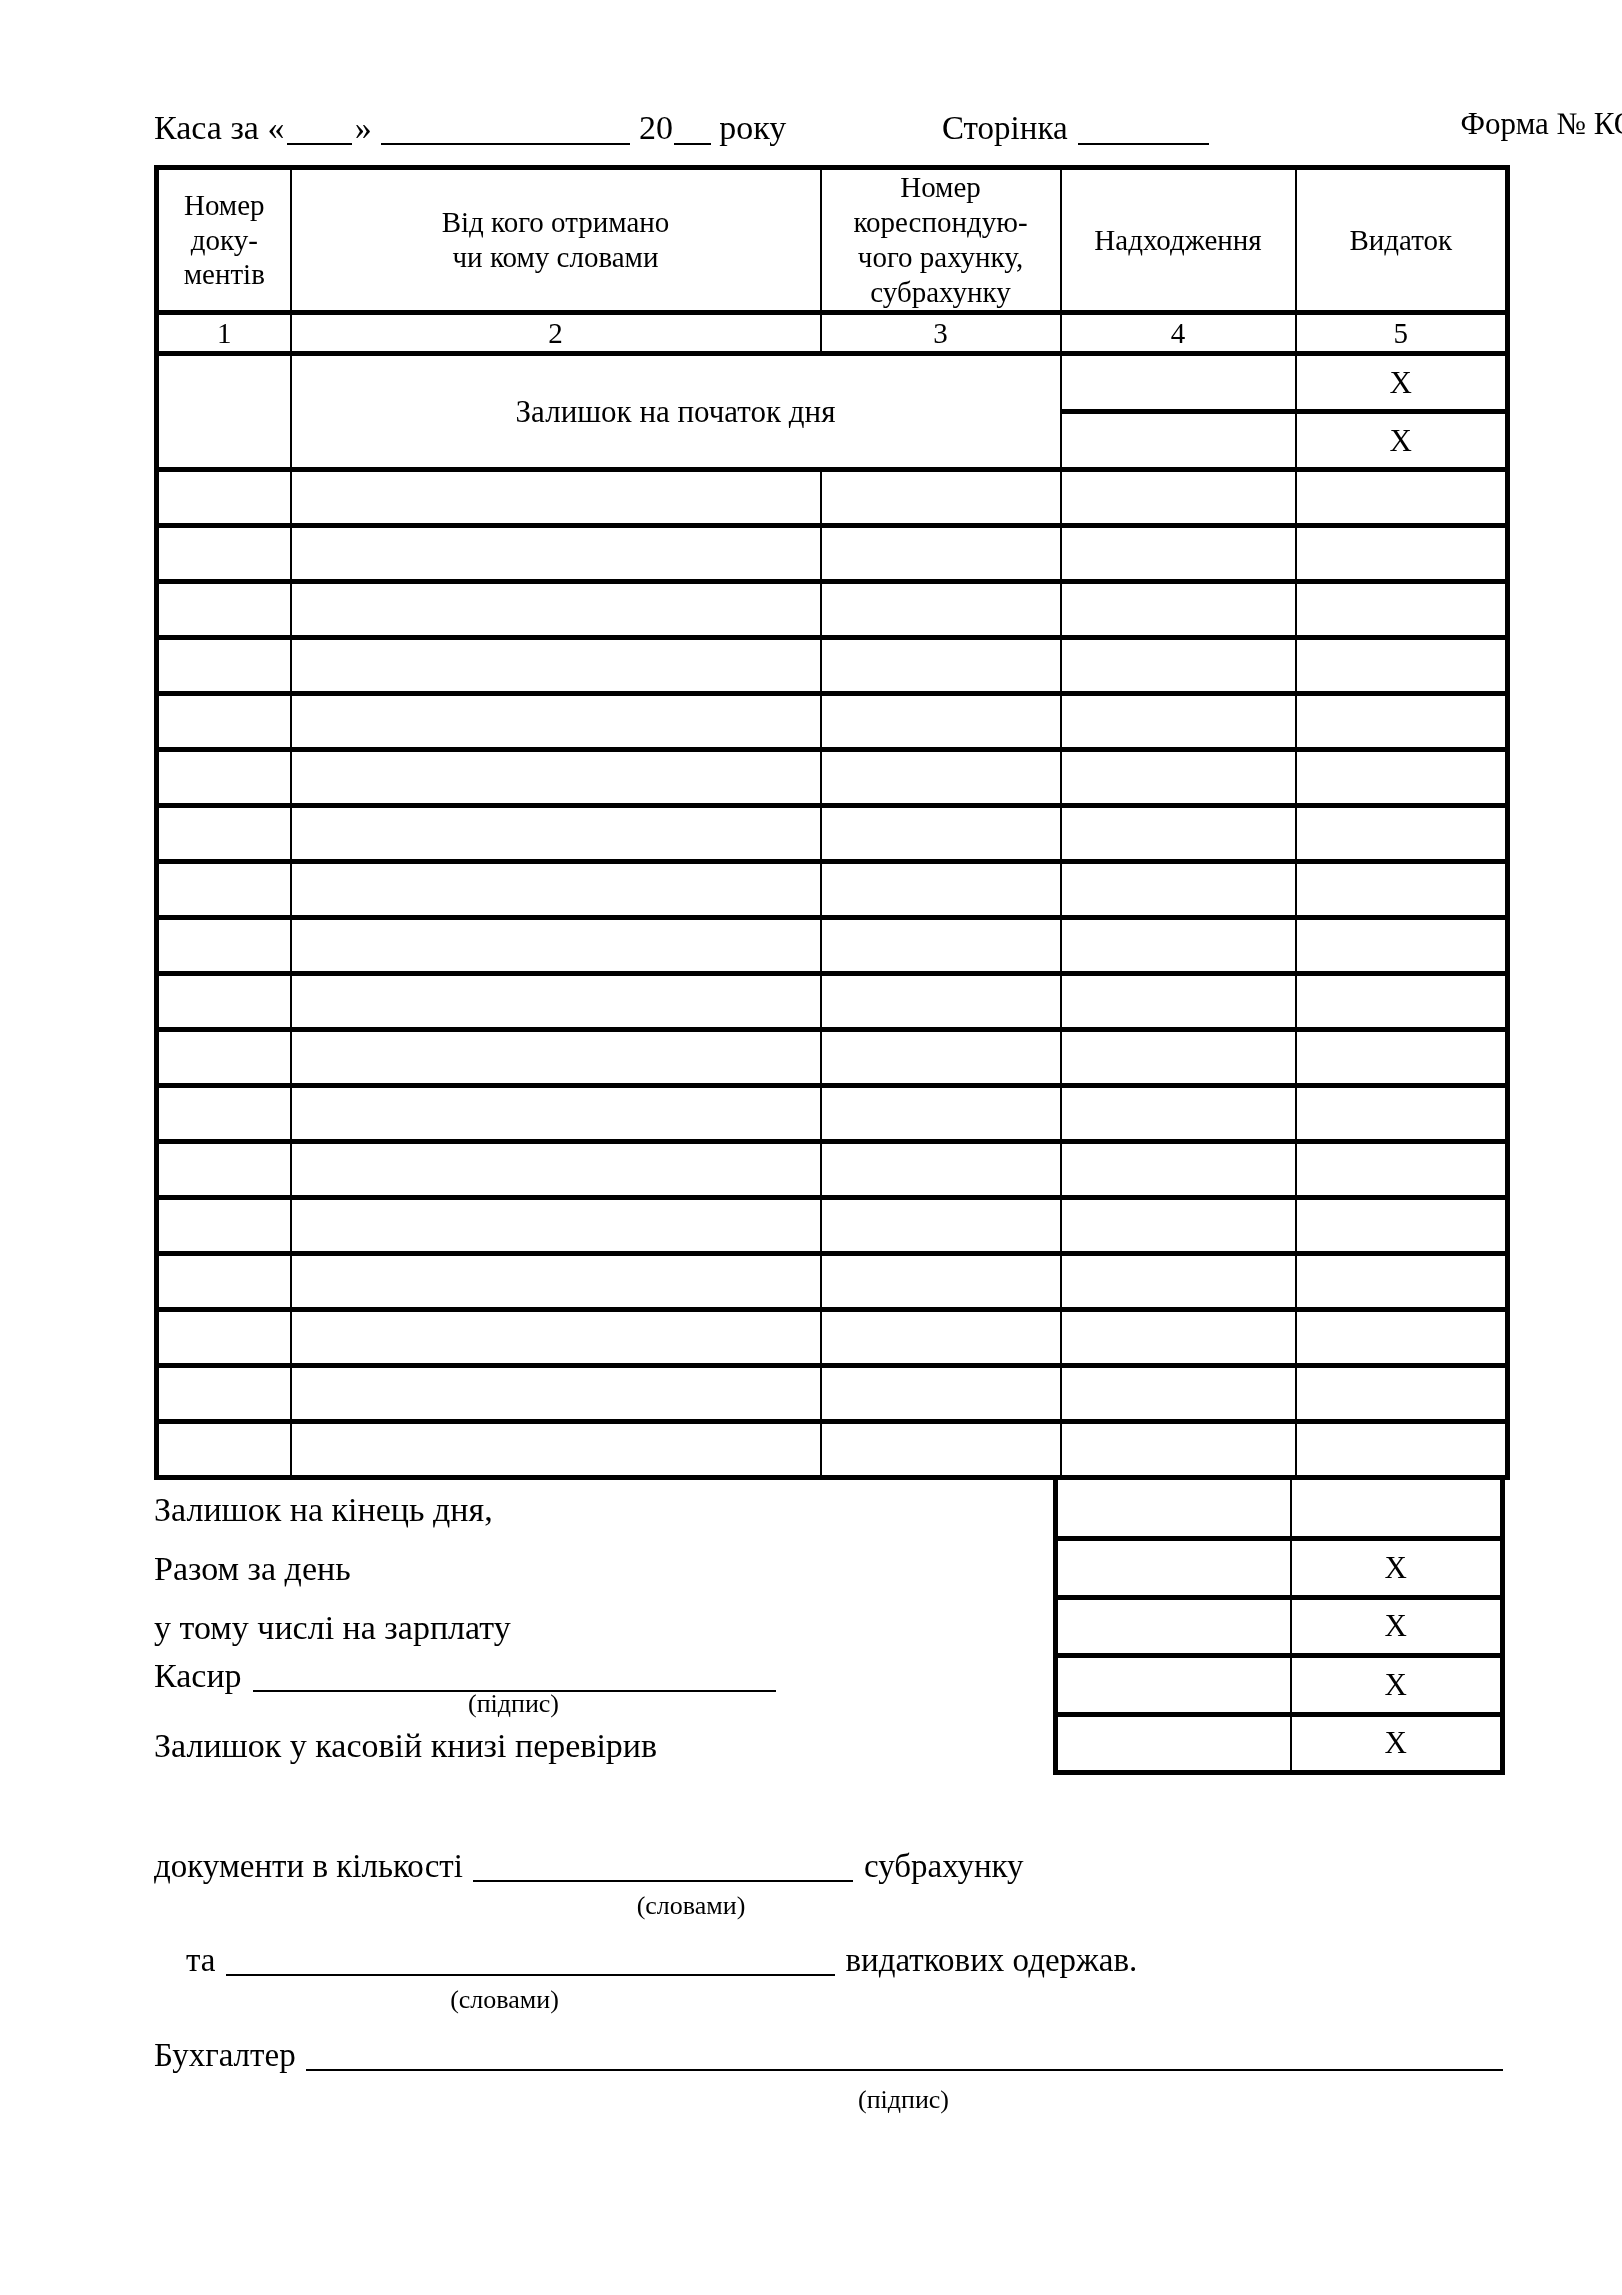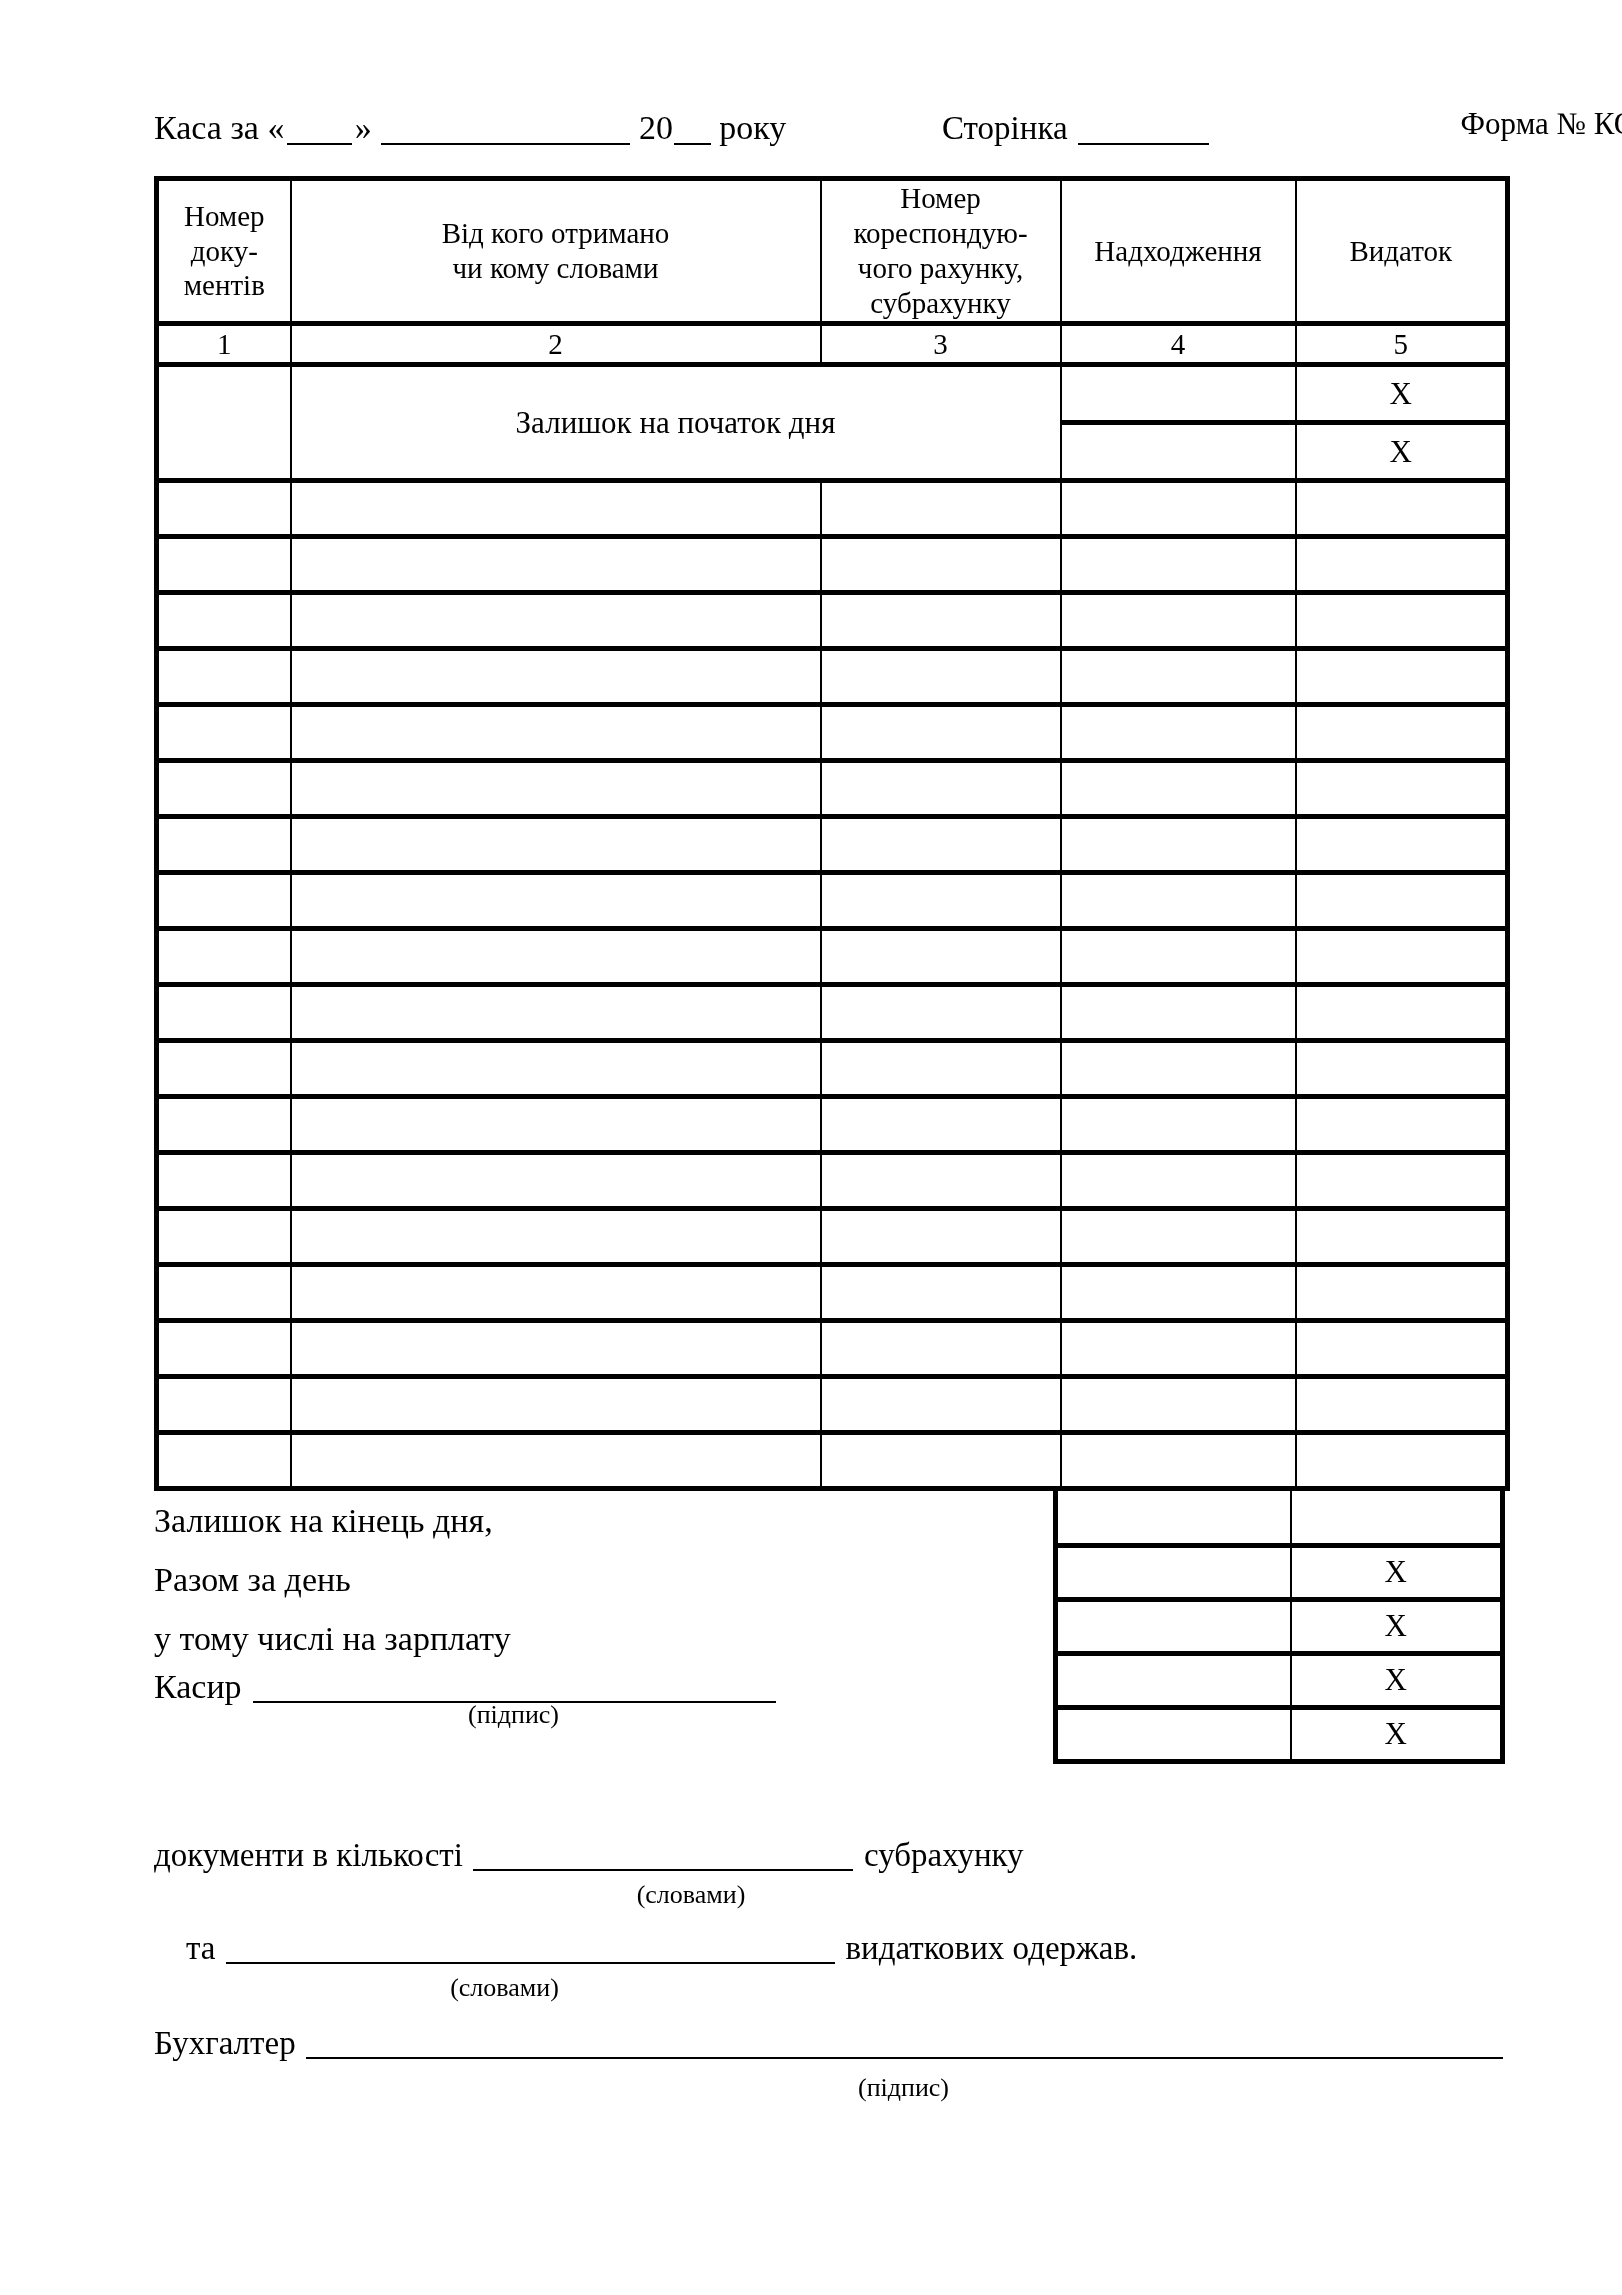--- a/index.html
+++ b/index.html
@@ -19,21 +19,21 @@
   .b-day   { width: 65px; margin: 0 2.6px; }
   .b-month { width: 249px; margin: 0 9.2px; }
   .b-year  { width: 37px;  margin: 0 7.9px 0 1.3px; }
   .b-page  { width: 131px; margin-left: 10.5px; }
   .b-cashier { width: 523px; margin-left: 11.8px; }
   .b-f1 { width: 380px; margin: 0 10.5px; }
   .b-f2 { width: 609px; margin: 0 10.5px; }
   .b-f3 { width: 1197px; margin-left: 10.5px; }
 
   
-  table.main { border-collapse: collapse; table-layout: fixed; width: 1351px; margin-top: 26px; border: 5.2px solid #000; }
+  table.main { border-collapse: collapse; table-layout: fixed; width: 1351px; margin-top: 15px; border: 5.2px solid #000; }
   table.main td { border: 2.6px solid #000; border-top-width: 5.2px; border-bottom-width: 5.2px; text-align: center; vertical-align: middle; padding: 0; }
   tr.hdr td { height: 145px; font-size: 29px; line-height: 1.2; white-space: pre-line; }
   tr.num td { height: 41px; font-size: 29px; }
   tr.ob  td { height: 58px; }
   td.ob-label { font-size: 31px; }
   td.x-cell { font-size: 31px; }
   tr.body-row td { height: 56px; }
 
   
   .summary { display: flex; width: 1351px; align-items: stretch; }
@@ -239,20 +239,21 @@
 
   <div class="summary">
     <div class="summary-left">
       <div class="sband">Залишок на кінець дня,</div>
       <div class="sband">Разом за день</div>
       <div class="sband">у тому числі на зарплату</div>
       <div class="sband kasyr">
         <div class="kasyr-line"><span>Касир</span><span class="blank b-cashier"></span></div>
         <div class="kasyr-cap">(підпис)</div>
       </div>
+      <div class="sband">Залишок у касовій книзі перевірив</div>
     </div>
     <table class="summary-t">
       <colgroup>
           <col style="width:235px">
           <col style="width:212px">
         </colgroup>
       <tbody>
         <tr>
           <td></td>
           <td></td>

